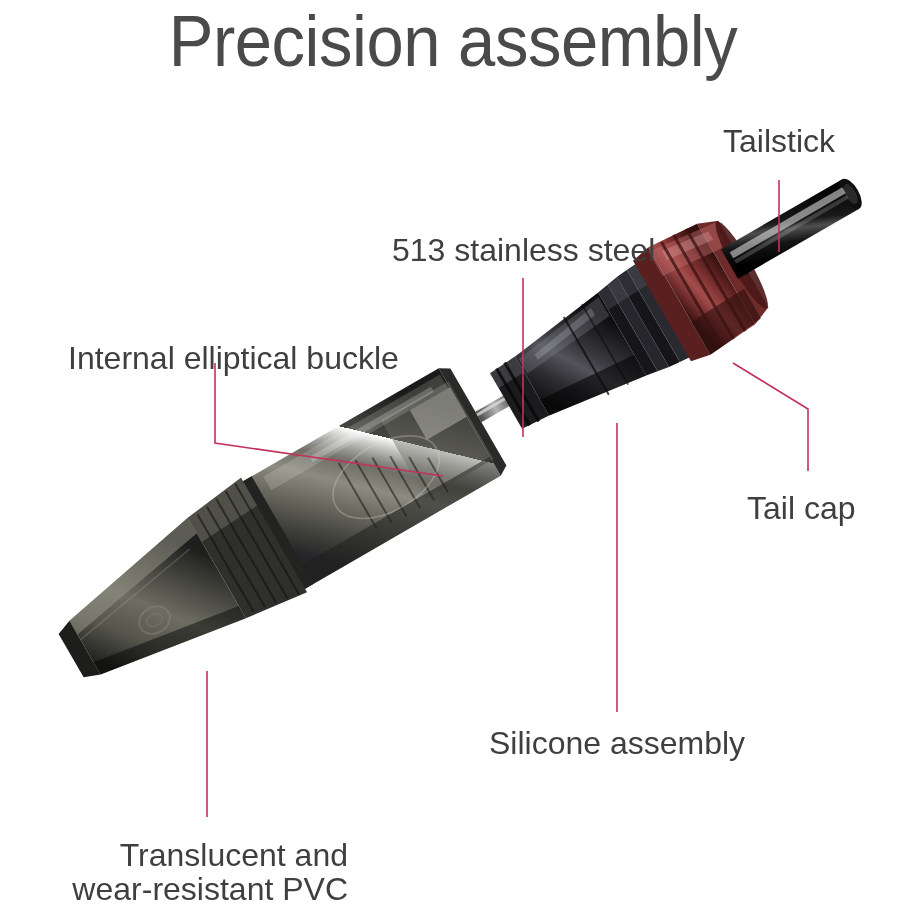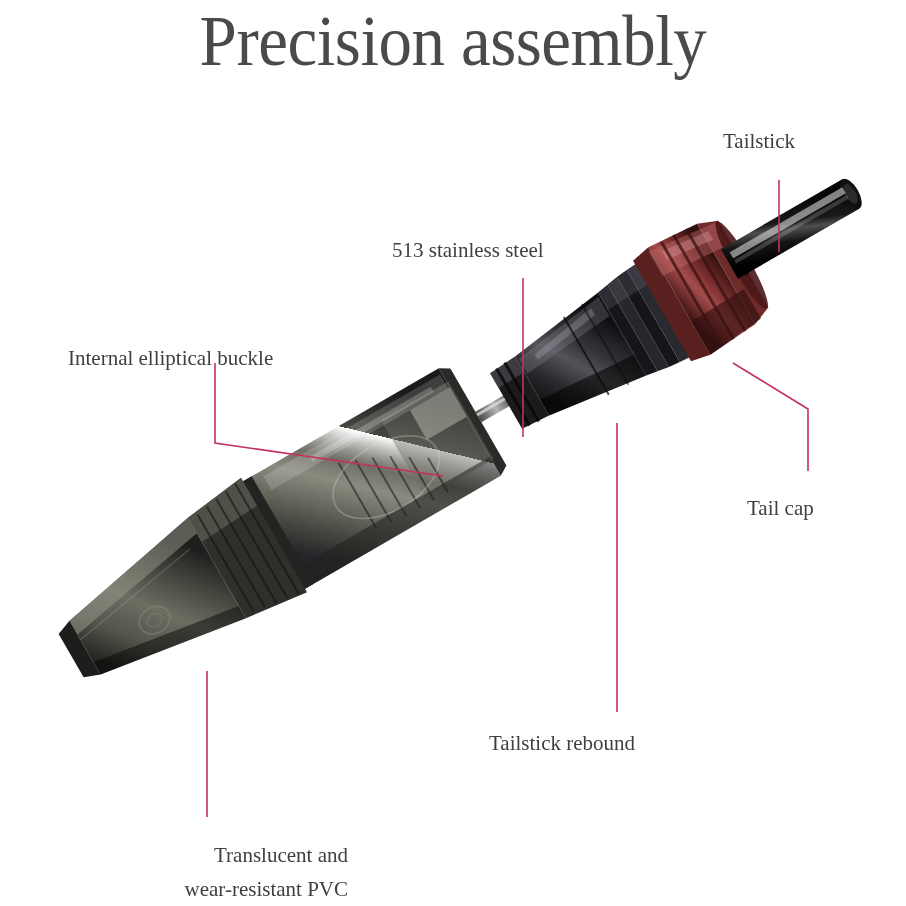--- a/index.html
+++ b/index.html
@@ -9,21 +9,20 @@
   }
   body {
     font-family: "Liberation Sans", sans-serif;
   }
   #page {
     position: relative;
     width: 906px;
     height: 906px;
     background: #ffffff;
     overflow: hidden;
-    font-family: Liberation Serif, serif;
   }
 
   
   #title {
     position: absolute;
     left: 0;
     top: -4px;
     width: 906px;
     text-align: center;
     font-size: 72px;
@@ -32,21 +31,21 @@
     font-weight: 400;
     letter-spacing: -0.5px;
     transform: scaleX(0.93);
     transform-origin: 50% 50%;
     white-space: nowrap;
   }
 
   
   .label {
     position: absolute;
-    font-size: 21px;
+    font-size: 32px;
     line-height: 34px;
     color: #3f3f3f;
     white-space: nowrap;
     font-weight: 400;
   }
   .label.two-line { white-space: normal; text-align: right; }
 
   
   #leaders {
     position: absolute;
@@ -280,20 +279,20 @@
   </svg>
 
   <div class="label" style="left:723px; top:124px;">Tailstick</div>
 
   <div class="label" style="left:392px; top:233px;">513 stainless steel</div>
 
   <div class="label" style="left:68px; top:305px;margin-top:36px;">Internal elliptical buckle</div>
 
   <div class="label" style="left:747px; top:491px;">Tail cap</div>
 
-  <div class="label" style="left:489px; top:726px;">Tailstick rebound</div>
+  <div class="label" style="left:489px; top:726px;">Silicone assembly</div>
 
   <div class="label two-line" style="left:66px; top:838px; width:282px;">
     <div>Translucent and</div>
     <div>wear-resistant PVC</div>
   </div>
 
 </div>
 
 </body></html>

